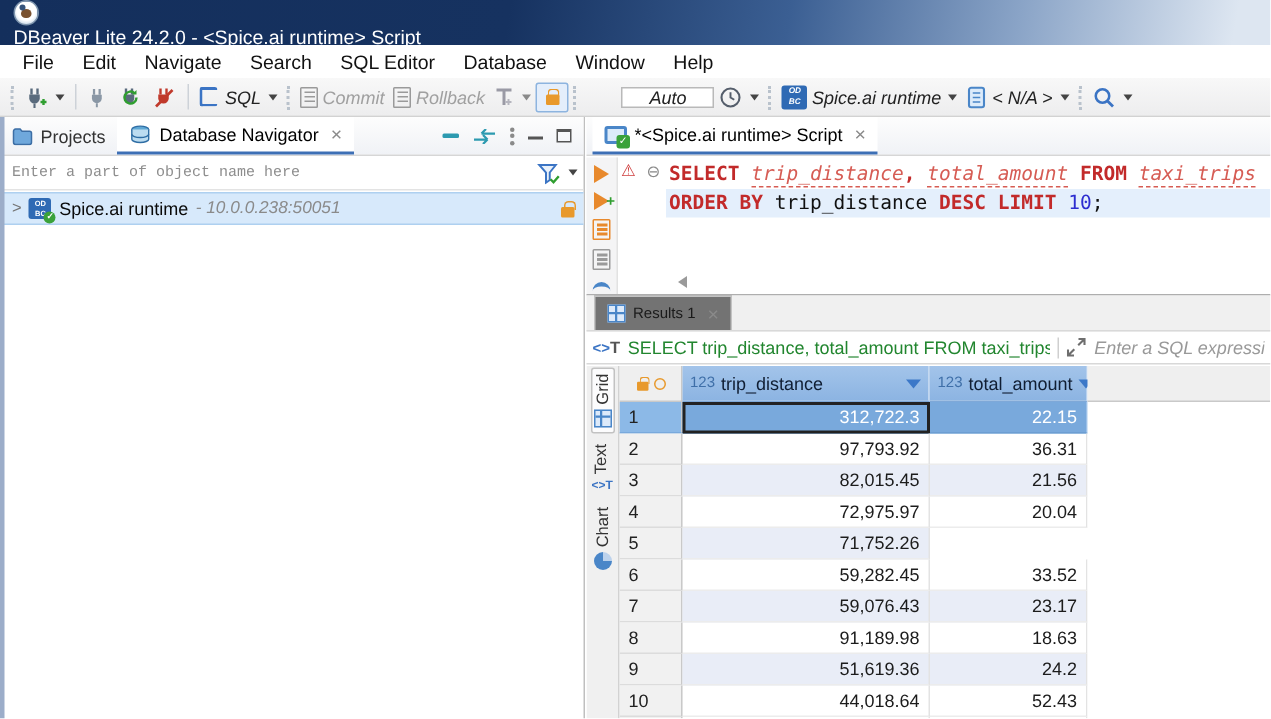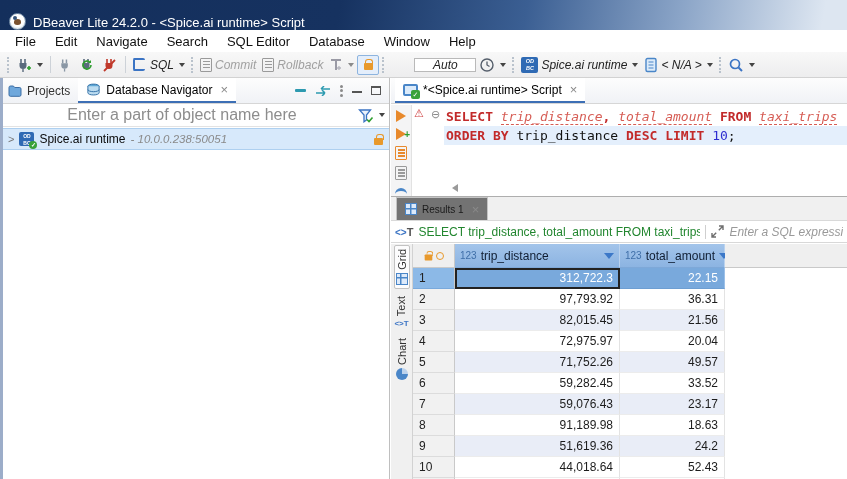--- a/index.html
+++ b/index.html
@@ -6,21 +6,21 @@
   html,body { margin:0; padding:0; }
   body {
     width:847px; height:479px; overflow:hidden; position:relative;
     font-family:"Liberation Sans", sans-serif; font-size:12px; color:#1a1a1a; background:#fff;
   }
 
   
   .titlebar {
     position:absolute; top:0; left:0; width:847px; height:30px;
     background:linear-gradient(100deg,#142f5c 0%,#163260 40%,#3b5f93 62%,#8aa4c7 80%,#dde6f1 97%);
-    display:flex; align-items:flex-end; padding-left:9px; color:#fff; font-size:13px;
+    display:flex; align-items:flex-start; padding-left:9px; color:#fff; font-size:13px;flex-direction:column;
   }
   .app-icon { width:17px; height:17px; border-radius:50%; background:radial-gradient(circle at 50% 42%, #fff 0 55%, #dfe9f2 70%, #9fb6cd 100%); border:1px solid #7d94ad; margin-right:7px; position:relative; flex:0 0 auto; }
   .app-icon::before { content:""; position:absolute; left:4px; top:5px; width:7px; height:6px; background:#7a5230; border-radius:50% 50% 45% 45%; }
   .app-icon::after { content:""; position:absolute; left:3px; top:2px; width:4px; height:4px; background:#35537a; border-radius:50%; }
 
   
   .menubar { position:absolute; top:30px; left:0; width:847px; height:22px; background:#fff; display:flex; align-items:center; padding-left:6px; font-size:13px; color:#111; }
   .menu-item { padding:2px 10px 2px 9px; white-space:nowrap; }
 
   
@@ -52,21 +52,21 @@
   .win-left-frame { position:absolute; left:0; top:78px; width:3px; bottom:0; background:#9cadc9; z-index:5; }
   .nav-panel { position:absolute; left:0; top:78px; width:390px; bottom:0; background:#fff; border-right:1px solid #bfbfbf; }
   .nav-tab-icons { margin-left:auto; display:flex; align-items:center; gap:9px; padding-right:8px; }
   .i-minus { width:11px; height:3px; background:#2d9ab0; border-radius:1px; }
   .i-dots { display:flex; flex-direction:column; gap:1.5px; }
   .i-dots i { width:3px; height:3px; background:#8a8a8a; border-radius:50%; }
   .i-minbox { width:10px; height:8px; border-bottom:2px solid #555; margin-top:-3px; }
   .i-maxbox { width:10px; height:9px; border:1.5px solid #555; border-top-width:2.5px; }
 
   .filter-row { height:23px; border-bottom:1px solid #e3e3e3; display:flex; align-items:center; padding:0 4px 0 6px; }
-  .filter-input { flex:1; border:none; outline:none; font-family:Liberation Sans, sans-serif; font-size:16px; color:#333; background:transparent;text-align:center; }
+  .filter-input { flex:1; border:none; outline:none; font-family:Liberation Mono, monospace; font-size:10px; color:#333; background:transparent; }
   .filter-input::placeholder { color:#8d8d8d; }
 
   .tree-row { height:22px; margin:1px 0 0 0; background:#d7e9fb; border-top:1px solid #aed0f0; border-bottom:1px solid #aed0f0; display:flex; align-items:center; gap:5px; padding:0 6px 0 8px; }
   .tree-chevron { color:#777; font-size:11px; }
   .odbc-badge.small { width:15px; height:14px; line-height:6.5px; font-size:5px; }
   .tree-name { color:#0a0a0a; }
   .tree-detail { color:#8a8a8a; font-style:italic; font-size:11.5px; }
 
   
   .editor-tabs { position:absolute; left:391px; top:78px; right:0; height:26px; }
@@ -440,21 +440,20 @@
       </div>
       <div class="g-row">
         <span class="g-rn">4</span>
         <span class="g-cell w-col1">72,975.97</span>
         <span class="g-cell w-col2">20.04</span>
         <span class="g-rest"></span>
       </div>
       <div class="g-row stripe">
         <span class="g-rn">5</span>
         <span class="g-cell w-col1">71,752.26</span>
-        <span class="g-cell w-col2">49.57</span>
         <span class="g-rest"></span>
       </div>
       <div class="g-row">
         <span class="g-rn">6</span>
         <span class="g-cell w-col1">59,282.45</span>
         <span class="g-cell w-col2">33.52</span>
         <span class="g-rest"></span>
       </div>
       <div class="g-row stripe">
         <span class="g-rn">7</span>

